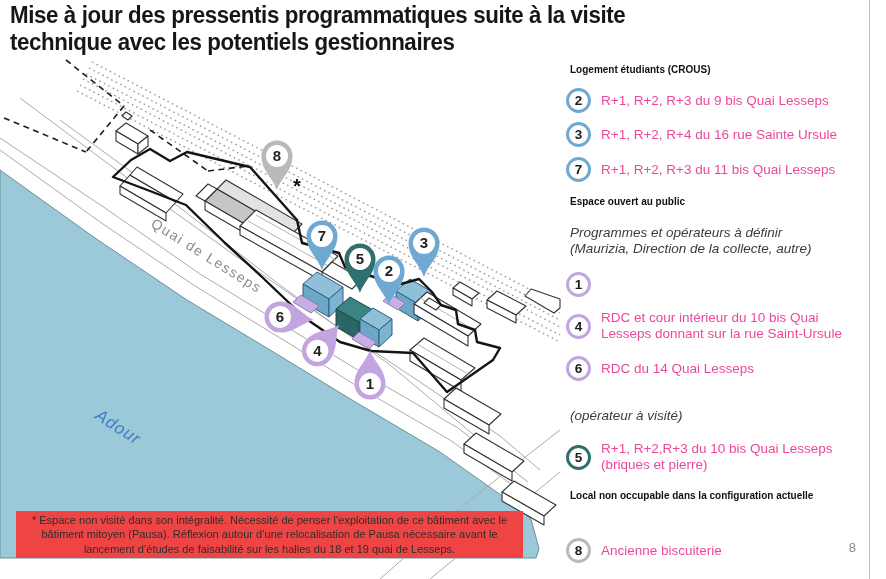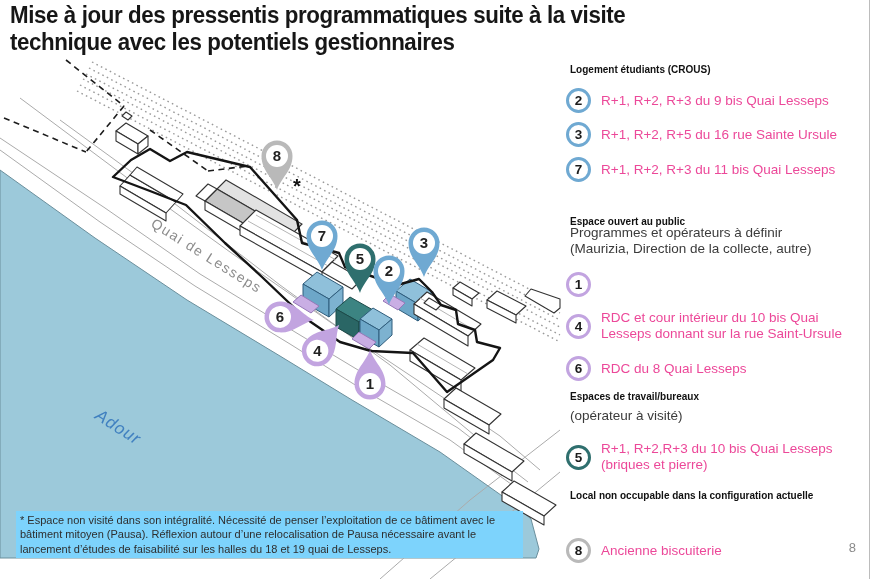--- a/index.html
+++ b/index.html
@@ -31,33 +31,33 @@
   .asterisk{fill:#111;font-size:20px;font-weight:bold;}
   .pin .pin-hole{fill:#fff;}
   .pin .pin-num{font-size:15px;font-weight:bold;fill:#222;text-anchor:middle;}
   .pin-blue .pin-body{fill:var(--pin-blue);}
   .pin-teal .pin-body{fill:var(--pin-teal);}
   .pin-purple .pin-body{fill:var(--pin-purple);}
   .pin-gray .pin-body{fill:var(--pin-gray);}
   
   .legend{position:absolute;left:566px;top:0;width:310px;height:579px;}
   .leg-h{position:absolute;left:4px;font-size:10px;font-weight:bold;color:#111;line-height:1.25;width:306px;}
-  .leg-sub{position:absolute;left:4px;font-size:13.5px;color:#3b3b3b;line-height:16px;width:306px;}
+  .leg-sub{position:absolute;left:4px;font-size:13.5px;color:#3b3b3b;line-height:16px;width:306px;font-style:italic;}
   .leg-item{position:absolute;left:0;display:flex;align-items:center;gap:10px;width:308px;}
   .leg-circle{flex:0 0 auto;width:19px;height:19px;border:3px solid #999;border-radius:50%;
               display:flex;align-items:center;justify-content:center;
               font-size:13.5px;font-weight:bold;color:#1c1c1c;background:#fff;}
   .ring-blue{border-color:var(--pin-blue);}
   .ring-purple{border-color:var(--pin-purple);}
   .ring-teal{border-color:var(--pin-teal);}
   .ring-gray{border-color:var(--pin-gray);}
   .leg-text{font-size:13.5px;color:#ec4899;line-height:16px;max-width:262px;}
   
-  .footnote{position:absolute;left:16px;top:511px;width:499px;background:#7dd3fc;
-            font-size:11px;color:#2e2e2e;line-height:1.3;padding:2px 4px;}
+  .footnote{position:absolute;left:16px;top:511px;width:499px;background:#ef4444;
+            font-size:11px;color:#2e2e2e;line-height:1.3;padding:2px 4px;text-align:center;}
   .page-num{position:absolute;left:832px;top:540px;width:24px;text-align:right;
             font-size:13px;color:#8a8a8a;}
   .edge-line{position:absolute;left:869px;top:0;width:1px;height:579px;background:#bcbcbc;}
 </style>
 </head>
 <body>
 
 <div class="slide">
 
   <svg class="map-svg" viewBox="0 0 886 579" xmlns="http://www.w3.org/2000/svg">
@@ -220,44 +220,43 @@
   <div class="legend">
 
     <div class="leg-h" style="top:64px">Logement étudiants (CROUS)</div>
 
     <div class="leg-item" style="top:88px">
       <span class="leg-circle ring-blue">2</span>
       <span class="leg-text">R+1, R+2, R+3 du 9 bis Quai Lesseps</span>
     </div>
     <div class="leg-item" style="top:122px">
       <span class="leg-circle ring-blue">3</span>
-      <span class="leg-text">R+1, R+2, R+5 du 16 rue Sainte Ursule</span>
+      <span class="leg-text">R+1, R+2, R+4 du 16 rue Sainte Ursule</span>
     </div>
     <div class="leg-item" style="top:157px">
       <span class="leg-circle ring-blue">7</span>
       <span class="leg-text">R+1, R+2, R+3 du 11 bis Quai Lesseps</span>
     </div>
 
-    <div class="leg-h" style="top:216px">Espace ouvert au public</div>
+    <div class="leg-h" style="top:196px">Espace ouvert au public</div>
     <div class="leg-sub" style="top:225px">Programmes et opérateurs à définir</div>
     <div class="leg-sub" style="top:241px">(Maurizia, Direction de la collecte, autre)</div>
 
     <div class="leg-item" style="top:272px">
       <span class="leg-circle ring-purple">1</span>
     </div>
     <div class="leg-item" style="top:310px">
       <span class="leg-circle ring-purple">4</span>
       <span class="leg-text">RDC et cour intérieur du 10 bis Quai Lesseps donnant sur la rue Saint-Ursule</span>
     </div>
     <div class="leg-item" style="top:356px">
       <span class="leg-circle ring-purple">6</span>
-      <span class="leg-text">RDC du 8 Quai Lesseps</span>
-    </div>
-
-    <div class="leg-h" style="top:391px">Espaces de travail/bureaux</div>
+      <span class="leg-text">RDC du 14 Quai Lesseps</span>
+    </div>
+
     <div class="leg-sub" style="top:408px">(opérateur à visité)</div>
 
     <div class="leg-item" style="top:441px">
       <span class="leg-circle ring-teal">5</span>
       <span class="leg-text">R+1, R+2,R+3 du 10 bis Quai Lesseps (briques et pierre)</span>
     </div>
 
     <div class="leg-h" style="top:490px">Local non occupable dans la configuration actuelle</div>
 
     <div class="leg-item" style="top:538px">

